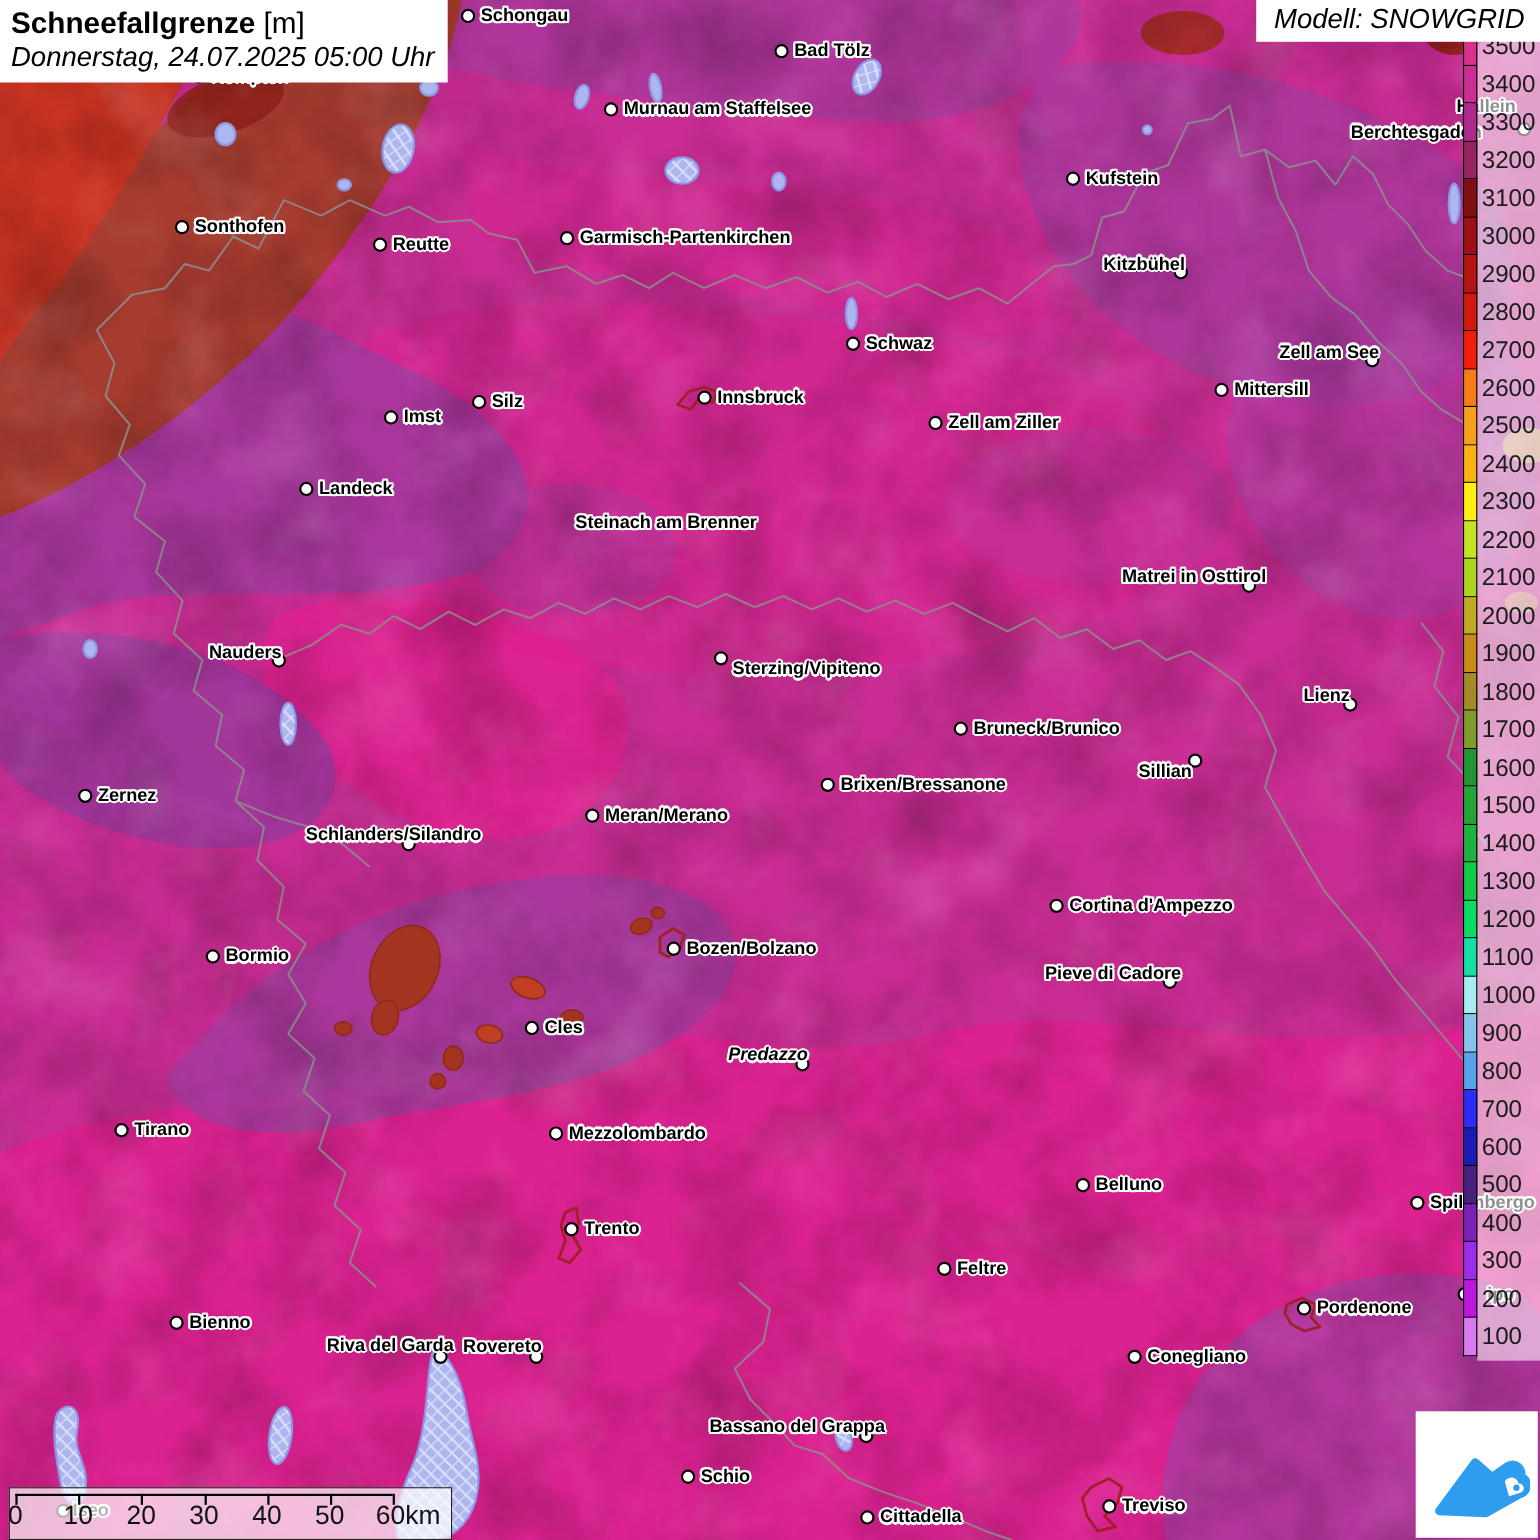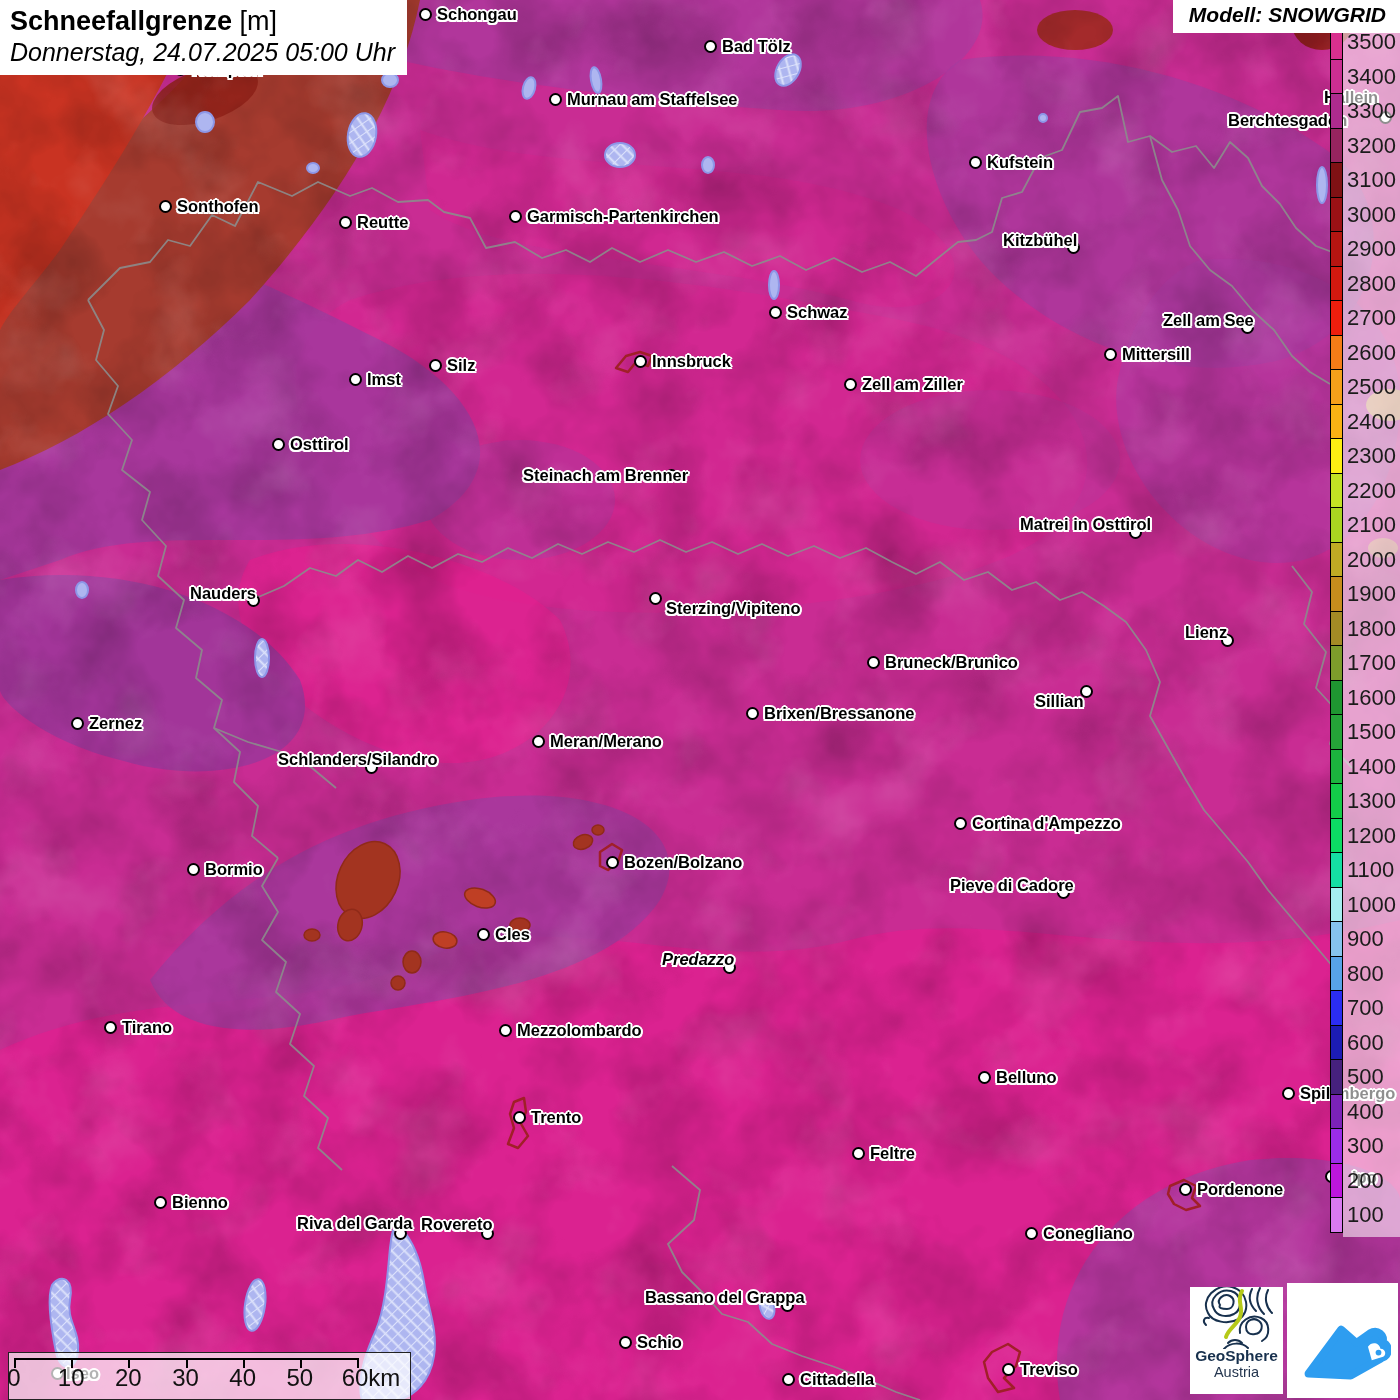--- a/index.html
+++ b/index.html
@@ -17,21 +17,21 @@
   .city-dot{position:absolute;width:13px;height:13px;border-radius:50%;background:#fff;
             border:2.5px solid #000;box-sizing:border-box;}
   .city-label{position:absolute;font-size:16.5px;font-weight:bold;color:#000;white-space:nowrap;
       text-shadow:0 0 2px #fff,1.5px 1.5px 0 #fff,-1.5px 1.5px 0 #fff,1.5px -1.5px 0 #fff,
       -1.5px -1.5px 0 #fff,2px 0 0 #fff,-2px 0 0 #fff,0 2px 0 #fff,0 -2px 0 #fff;}
   #title-box{position:absolute;left:0;top:0;z-index:7;background:#fff;padding:6px 12px 8px 10px;}
   #title-line1{font-size:27px;font-weight:bold;color:#000;}
   #title-line1 .unit{font-weight:normal;}
   #title-line2{font-size:25px;font-style:italic;color:#000;margin-top:1px;}
   #model-box{position:absolute;right:0;top:0;z-index:7;background:#fff;padding:3px 14px 6px 16px;}
-  #model-box span{font-size:21px;font-style:italic;color:#000;font-weight:bold;}
+  #model-box span{font-size:25px;font-style:italic;color:#000;}
   #scalebar{position:absolute;left:8px;top:1352px;width:403px;height:48px;z-index:6;
             background:rgba(255,255,255,0.7);border:1px solid #222;box-sizing:border-box;}
   #scalebar .axis{position:absolute;left:5px;top:5px;width:343px;height:2px;background:#000;}
   .sb-tick{position:absolute;top:5px;width:2px;height:10px;background:#000;}
   .sb-num{position:absolute;top:11px;font-size:24px;color:#111;transform:translateX(-50%);white-space:nowrap;}
   #geo-logo{position:absolute;left:1190px;top:1287px;width:93px;height:107px;background:#fff;z-index:7;
             display:flex;flex-direction:column;align-items:center;justify-content:flex-start;}
   #geo-name{font-size:15.5px;font-weight:bold;color:#17304d;line-height:1.1;margin-top:-2px;}
   #geo-country{font-size:14.5px;color:#24364f;line-height:1.2;}
   #app-logo{position:absolute;left:1287px;top:1283px;width:111px;height:115px;background:#fff;z-index:7;
@@ -176,21 +176,21 @@
       <div class="city-label" style="left: 1122px; top: 345px;">Mittersill</div>
       <div class="city-dot" style="left: 428.5px; top: 358.5px;"></div>
       <div class="city-label" style="left: 447px; top: 356px;">Silz</div>
       <div class="city-dot" style="left: 633.5px; top: 354.5px;"></div>
       <div class="city-label" style="left: 652px; top: 352px;">Innsbruck</div>
       <div class="city-dot" style="left: 348.5px; top: 372.5px;"></div>
       <div class="city-label" style="left: 367px; top: 370px;">Imst</div>
       <div class="city-dot" style="left: 843.5px; top: 377.5px;"></div>
       <div class="city-label" style="left: 862px; top: 375px;">Zell am Ziller</div>
       <div class="city-dot" style="left: 271.5px; top: 437.5px;"></div>
-      <div class="city-label" style="left: 290px; top: 435px;">Osttirol</div>
+      <div class="city-label" style="left: 290px; top: 435px;">Landeck</div>
       <div class="city-dot" style="left: 664.5px; top: 468.5px;"></div>
       <div class="city-label" style="left: 523px; top: 466px;">Steinach am Brenner</div>
       <div class="city-dot" style="left: 1128.5px; top: 525.5px;"></div>
       <div class="city-label" style="left: 1020px; top: 515px;">Matrei in Osttirol</div>
       <div class="city-dot" style="left: 246.5px; top: 593.5px;"></div>
       <div class="city-label" style="left: 190px; top: 584px;">Nauders</div>
       <div class="city-dot" style="left: 648.5px; top: 591.5px;"></div>
       <div class="city-label" style="left: 666px; top: 599px;">Sterzing/Vipiteno</div>
       <div class="city-dot" style="left: 1220.5px; top: 633.5px;"></div>
       <div class="city-label" style="left: 1185px; top: 623px;">Lienz</div>
@@ -353,40 +353,20 @@
     <div id="title-line1">
       <span>Schneefallgrenze</span>
       <span class="unit">[m]</span>
     </div>
     <div id="title-line2">Donnerstag, 24.07.2025 05:00 Uhr</div>
   </div>
   <div id="model-box">
     <span>Modell: SNOWGRID</span>
   </div>
 
-  <div id="geo-logo">
-    <svg width="78" height="62" viewBox="0 0 78 62">
-      <g fill="none" stroke="#17304d" stroke-width="2" stroke-linecap="round">
-        <path d="M22,18 C18,12 26,6 32,9 C38,12 36,22 29,22 C24,22 20,21 22,18 Z"></path>
-        <path d="M16,22 C10,12 22,1 33,4 C44,7 45,22 36,27 C28,31 19,29 16,22 Z"></path>
-        <path d="M10,26 C2,12 18,-4 34,0 C50,4 53,25 41,32 C30,38 14,35 10,26 Z"></path>
-        <path d="M8,38 C4,34 6,30 11,31"></path>
-        <path d="M54,2 C50,10 52,18 58,24"></path>
-        <path d="M62,1 C57,10 59,20 66,27"></path>
-        <path d="M70,3 C66,11 68,20 74,26"></path>
-        <path d="M48,40 C48,33 56,30 61,34 C66,38 64,46 57,47 C51,48 48,45 48,40 Z"></path>
-        <path d="M42,46 C40,35 52,26 63,31 C72,35 73,49 64,54"></path>
-        <path d="M30,56 C34,52 40,52 44,56"></path>
-        <path d="M26,62 C32,55 44,55 50,61"></path>
-      </g>
-      <path d="M44,4 C38,14 46,20 42,30 C39,38 30,42 28,50" fill="none" stroke="#b5c918" stroke-width="4" stroke-linecap="round"></path>
-    </svg>
-    <div id="geo-name">GeoSphere</div>
-    <div id="geo-country">Austria</div>
-  </div>
 
   <div id="app-logo">
     <svg width="96" height="96" viewBox="0 0 100 100">
       <path d="M14,84 L48,38 L64,52 L78,42 C86,37 94,44 91,52 C99,53 99,66 90,68 L58,86 Z" fill="#2e9df0" stroke="#2e9df0" stroke-width="8" stroke-linejoin="round"></path>
       <path d="M76,56 C80,50 88,52 89,58 C95,58 96,66 90,67 L80,70 Z" fill="#ffffff"></path>
       <circle cx="87" cy="62" r="3" fill="#2e9df0"></circle>
     </svg>
   </div>
 
 </div>

